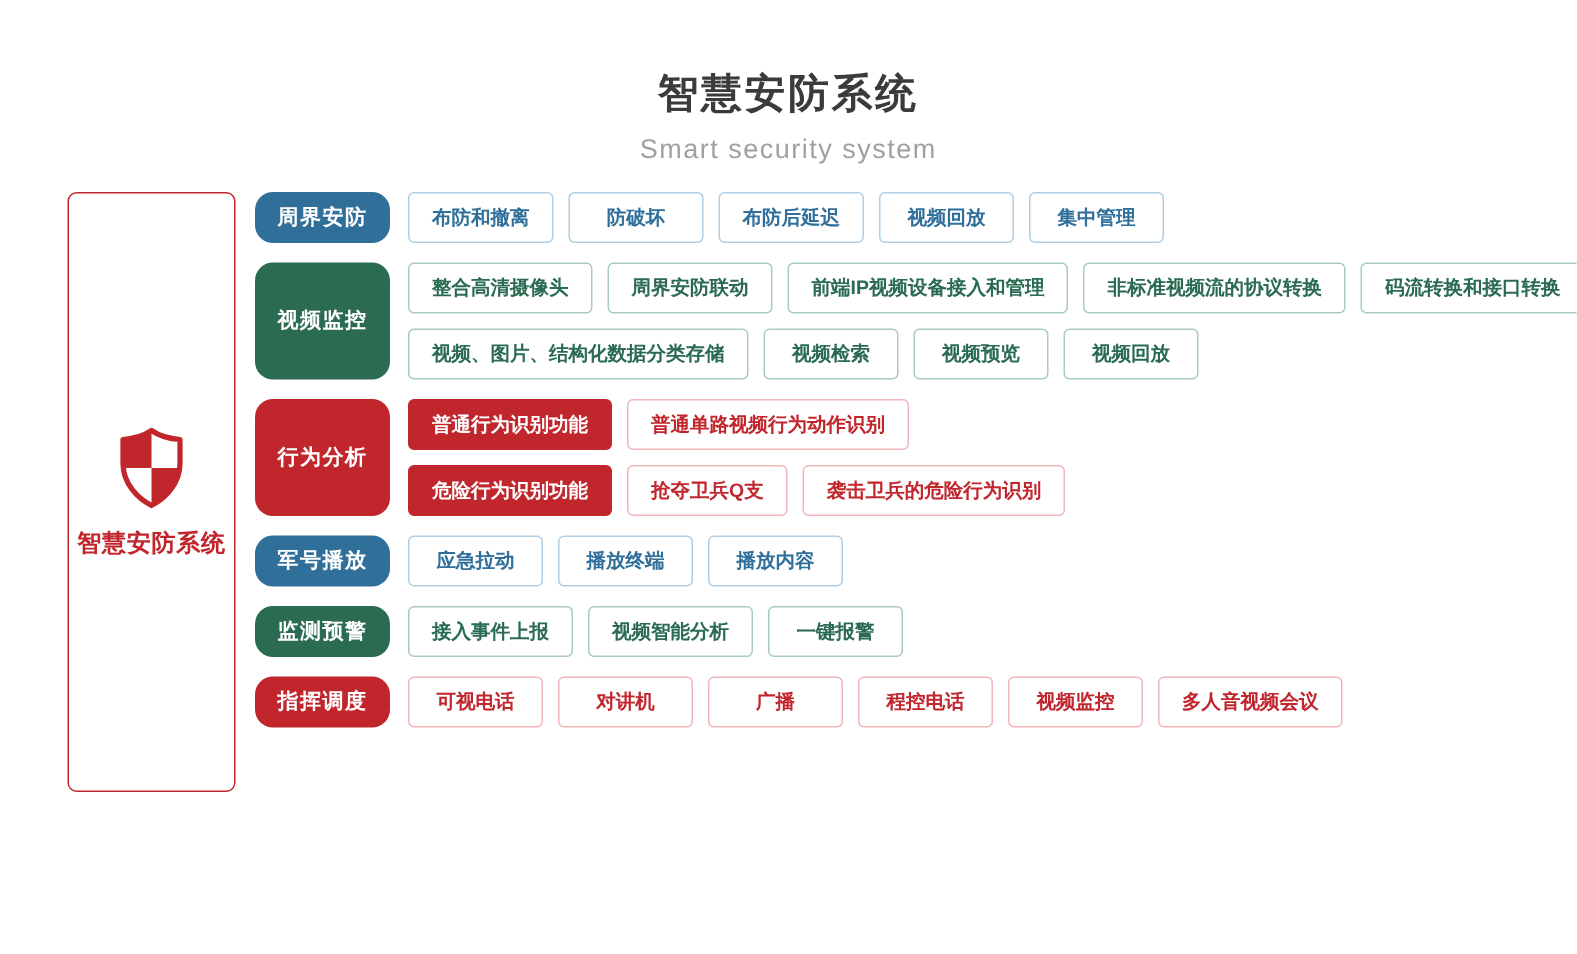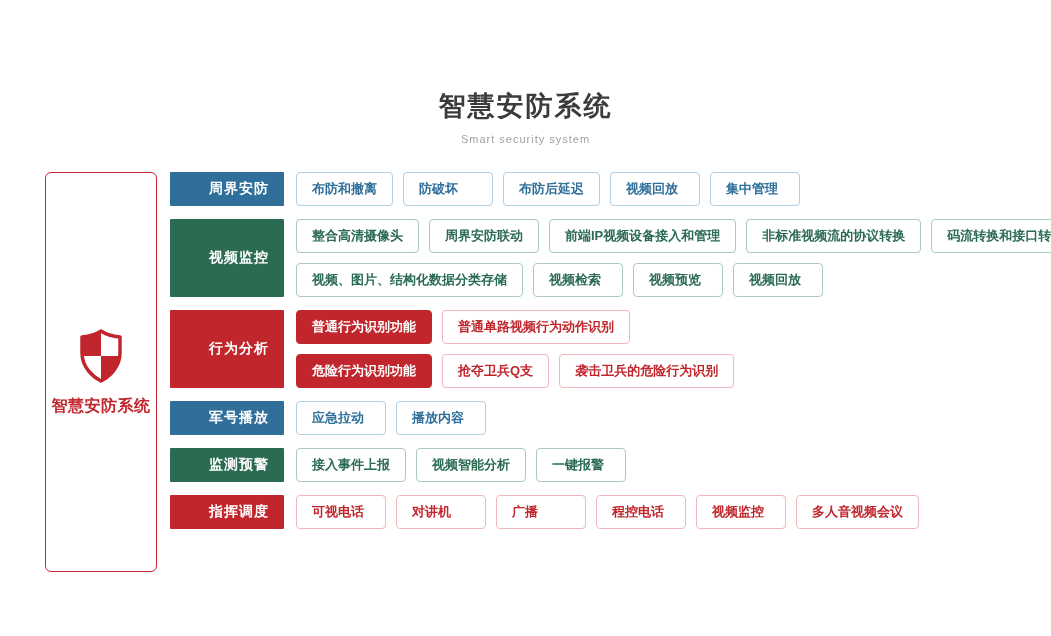--- a/index.html
+++ b/index.html
@@ -8,36 +8,35 @@
     background: #ffffff;
     width: 1051px;
     height: 636px;
     font-family: "Liberation Sans", "DejaVu Sans", sans-serif;
     overflow: hidden;
   }
   .page {
     position: relative;
     width: 1051px;
     height: 548px;
-    margin-top: 44px;
   }
   .page-header {
     text-align: center;
     padding-top: 44px;
   }
   .page-title {
     margin: 0;
     font-size: 27px;
     font-weight: bold;
     color: var(--title_color, #3b3b3b);
     letter-spacing: 2px;
   }
   .page-subtitle {
     margin-top: 9px;
-    font-size: 11px;
+    font-size: 18px;
     color: var(--subtitle_color, #a0a0a0);
     letter-spacing: 1px;
   }
   
   .root-node {
     position: absolute;
     left: 45px;
     top: 128px;
     width: 112px;
     height: 400px;
@@ -69,49 +68,49 @@
   }
   .section {
     display: flex;
     gap: 12px;
     align-items: stretch;
   }
   .section-header {
     flex: none;
     width: 90px;
     min-height: 34px;
-    border-radius: 1px;
+    border-radius: 12px;
     color: #ffffff;
     font-size: 14px;
     font-weight: bold;
     display: flex;
     align-items: center;
     justify-content: center;
     letter-spacing: 1px;
-    padding-left: 24px;
   }
   .section-header.c-blue  { background: var(--blue, #2f6f9a); }
   .section-header.c-green { background: var(--green, #2a6b52); }
   .section-header.c-red   { background: var(--red, #c1262d); }
   .section-lines {
     display: flex;
     flex-direction: column;
     gap: 10px;
     justify-content: center;
   }
   .item-line {
     display: flex;
     gap: 10px;
   }
   .item {
     box-sizing: border-box;
     min-width: 90px;
     height: 34px;
     line-height: 32px;
     padding: 0 15px;
+    text-align: center;
     font-size: 13px;
     font-weight: bold;
     border-radius: 4px;
     background: #ffffff;
     white-space: nowrap;
   }
   .item.c-blue  { color: var(--blue, #2f6f9a);  border: 1px solid var(--blue_border, #aecfe5); }
   .item.c-green { color: var(--green, #2a6b52); border: 1px solid var(--green_border, #a8cbbc); }
   .item.c-red   { color: var(--red, #c1262d);   border: 1px solid var(--red_border, #f0b6b9); }
   .item.filled {
@@ -195,20 +194,21 @@
             <div class="item c-red">抢夺卫兵Q支</div>
             <div class="item c-red">袭击卫兵的危险行为识别</div>
           </div>
         </div>
       </div>
       <div class="section">
         <div class="section-header c-blue">军号播放</div>
         <div class="section-lines">
           <div class="item-line">
             <div class="item c-blue">应急拉动</div>
+            <div class="item c-blue">播放终端</div>
             <div class="item c-blue">播放内容</div>
           </div>
         </div>
       </div>
       <div class="section">
         <div class="section-header c-green">监测预警</div>
         <div class="section-lines">
           <div class="item-line">
             <div class="item c-green">接入事件上报</div>
             <div class="item c-green">视频智能分析</div>

